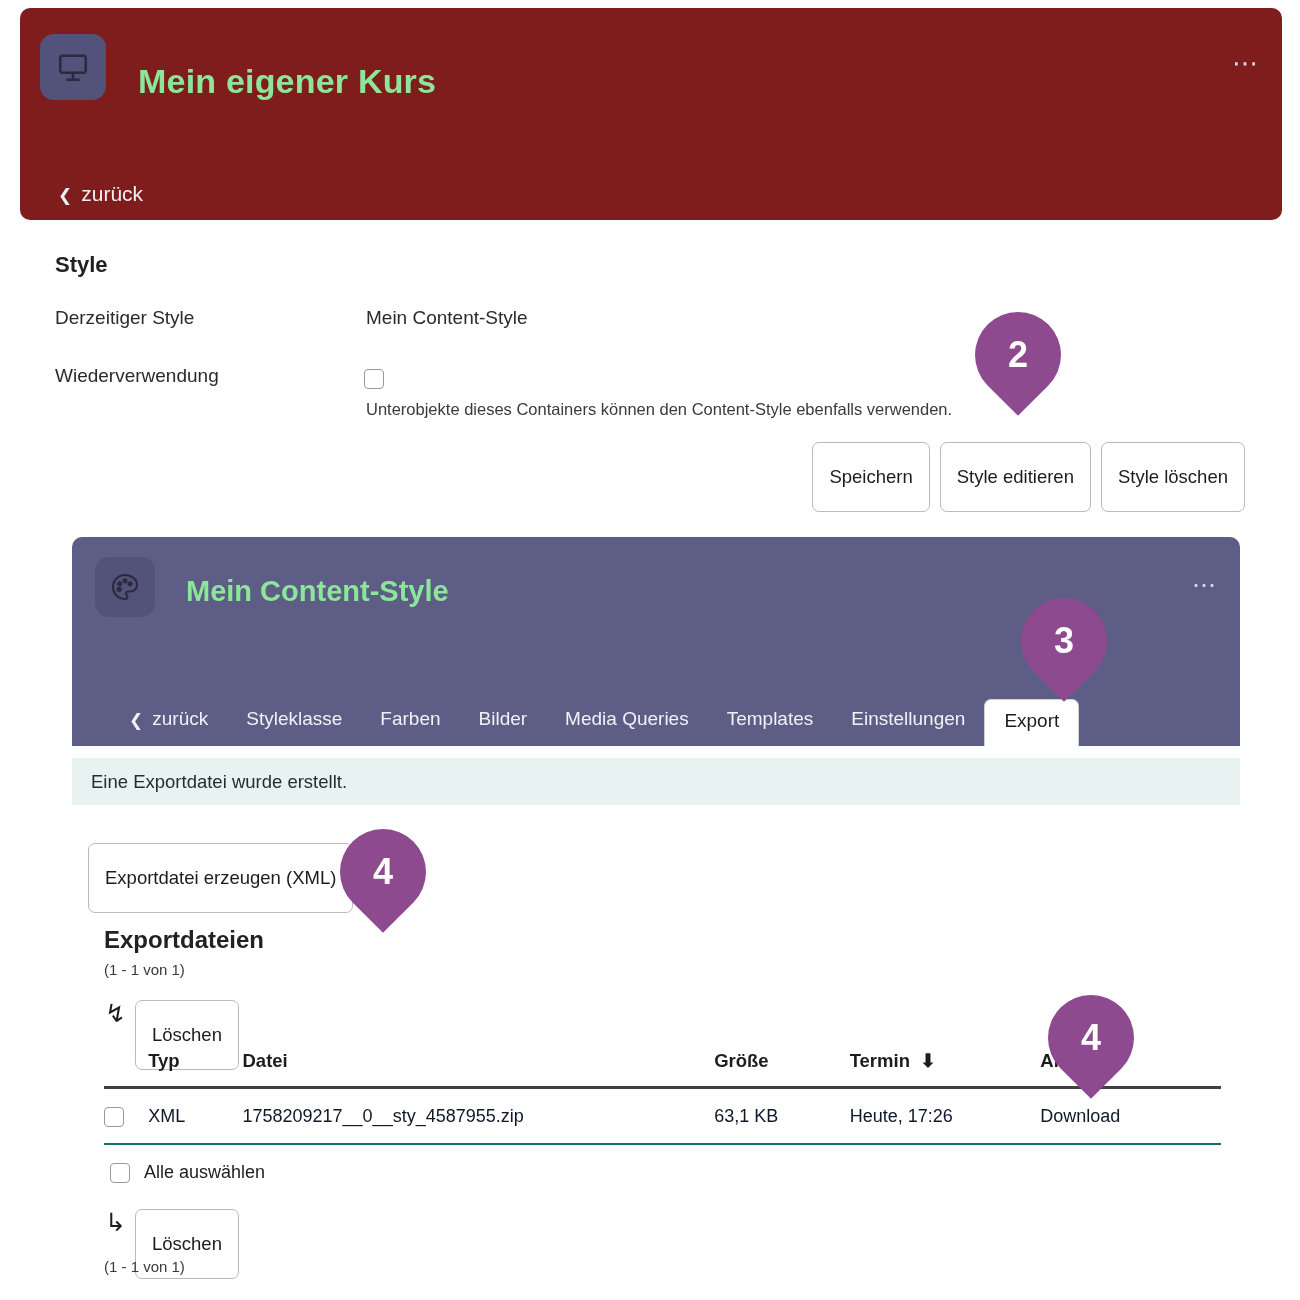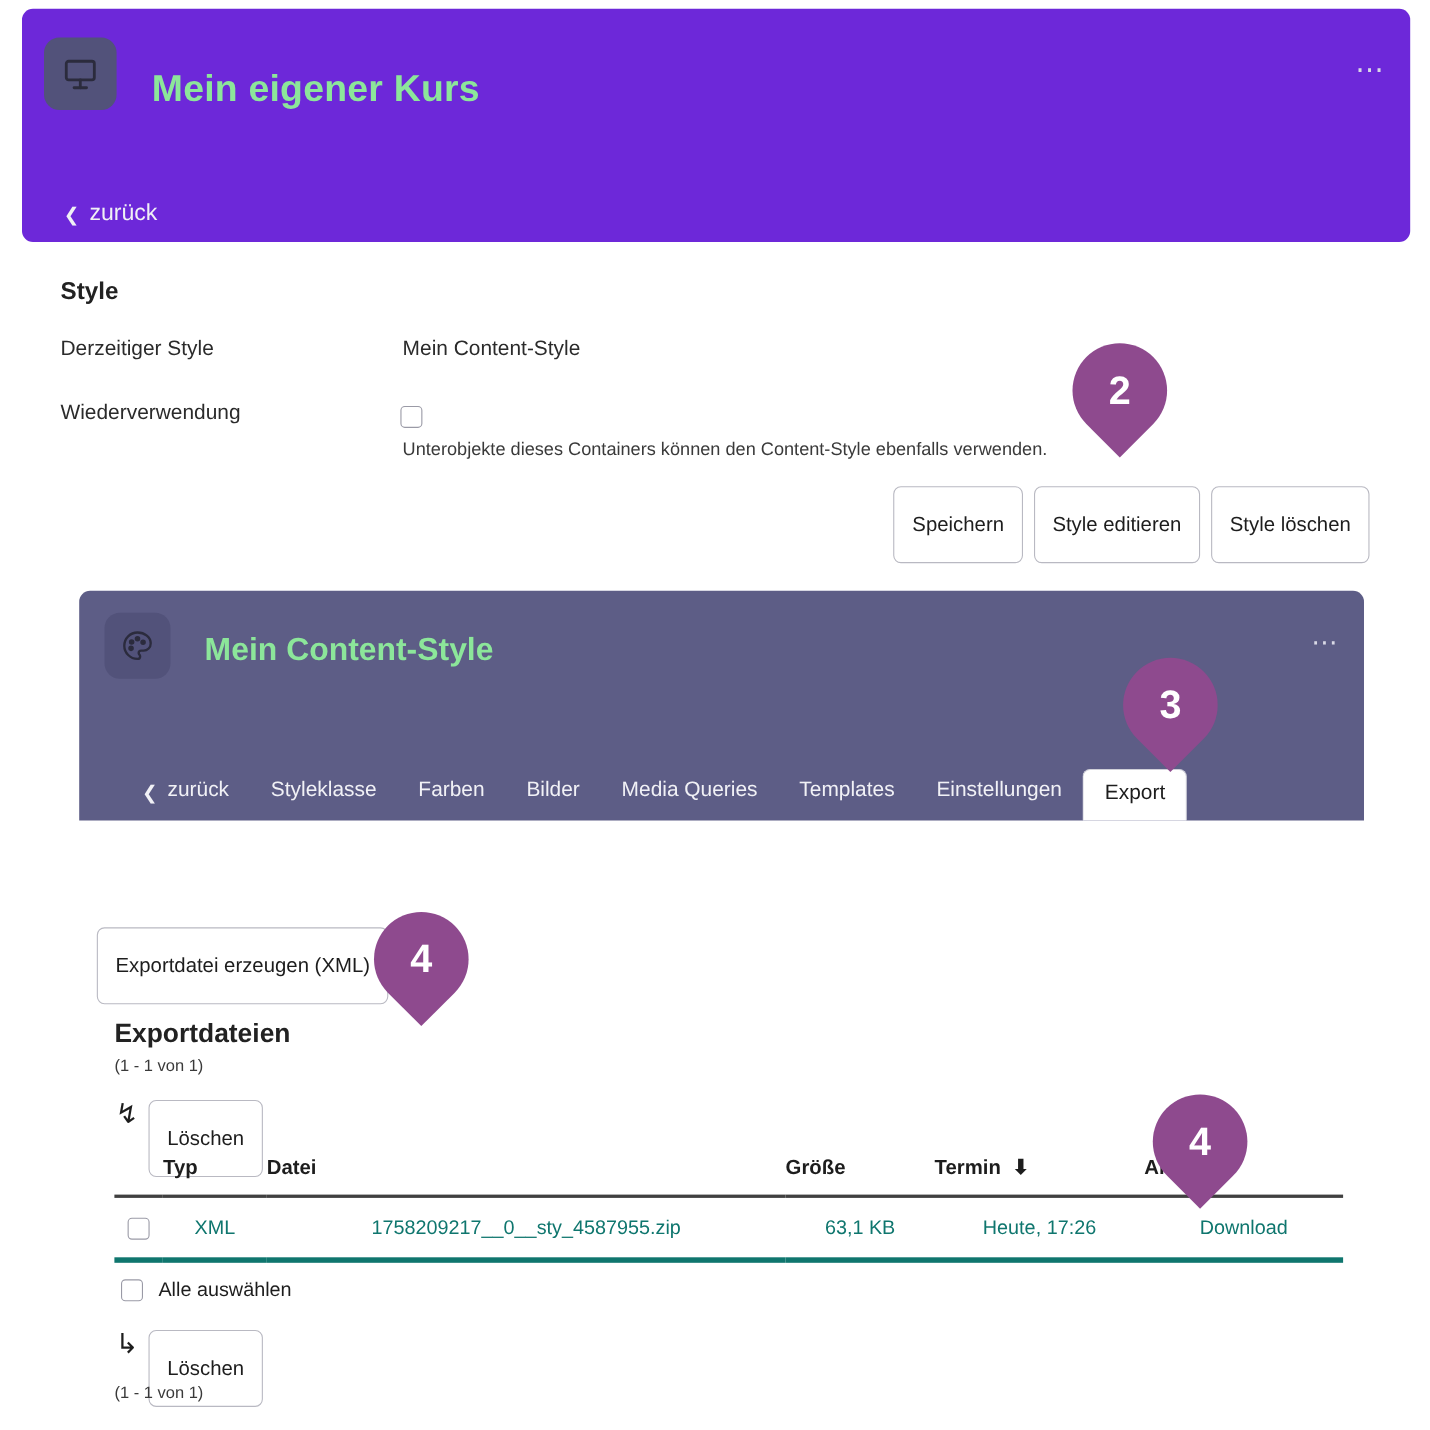--- a/index.html
+++ b/index.html
@@ -13,21 +13,21 @@
     color: #2b2b2b;
     overflow: hidden;
   }
   .page { position: relative; width: 1300px; height: 1300px; }
 
   
   .course-header {
     position: absolute;
     left: 20px; top: 8px;
     width: 1262px; height: 212px;
-    background: #6d28d9;
+    background: #7f1d1d;
     border-radius: 10px;
     text-align: center;
   }
   .course-icon {
     position: absolute;
     left: 20px; top: 26px;
     width: 66px; height: 66px;
     background: #52527a;
     border-radius: 14px;
     display: flex; align-items: center; justify-content: center;
@@ -215,23 +215,22 @@
   table.files th {
     text-align: left;
     font-size: 18.5px;
     font-weight: bold;
     color: #1d1d1d;
     padding: 0 0 14px 0;
     border-bottom: 3px solid #404040;
   }
   table.files td {
     padding: 17px 0 16px 0;
-    border-bottom: 5px solid #0f766e;
-    color: #0f766e;
-    text-align: center;
+    border-bottom: 2px solid #0f766e;
+    color: #0f172a;
   }
   .col-chk { width: 44px; }
   .col-typ { width: 94px; }
   .col-datei { width: 470px; }
   .col-groesse { width: 135px; }
   .col-termin { width: 190px; }
   .col-aktion { width: 180px; }
   .cbx {
     display: inline-block;
     width: 20px; height: 20px;
@@ -328,20 +327,21 @@
       <div class="cs-tab">Styleklasse</div>
       <div class="cs-tab">Farben</div>
       <div class="cs-tab">Bilder</div>
       <div class="cs-tab">Media Queries</div>
       <div class="cs-tab">Templates</div>
       <div class="cs-tab">Einstellungen</div>
       <div class="cs-tab active">Export</div>
     </div>
   </div>
 
+  <div class="info-bar">Eine Exportdatei wurde erstellt.</div>
 
   <button class="btn export-btn">Exportdatei erzeugen (XML)</button>
 
   <div class="exp-heading">Exportdateien</div>
   <div class="exp-count-top">(1 - 1 von 1)</div>
 
   <div class="arrow-top">↯</div>
   <button class="btn del-top">Löschen</button>
 
   <table class="files">

